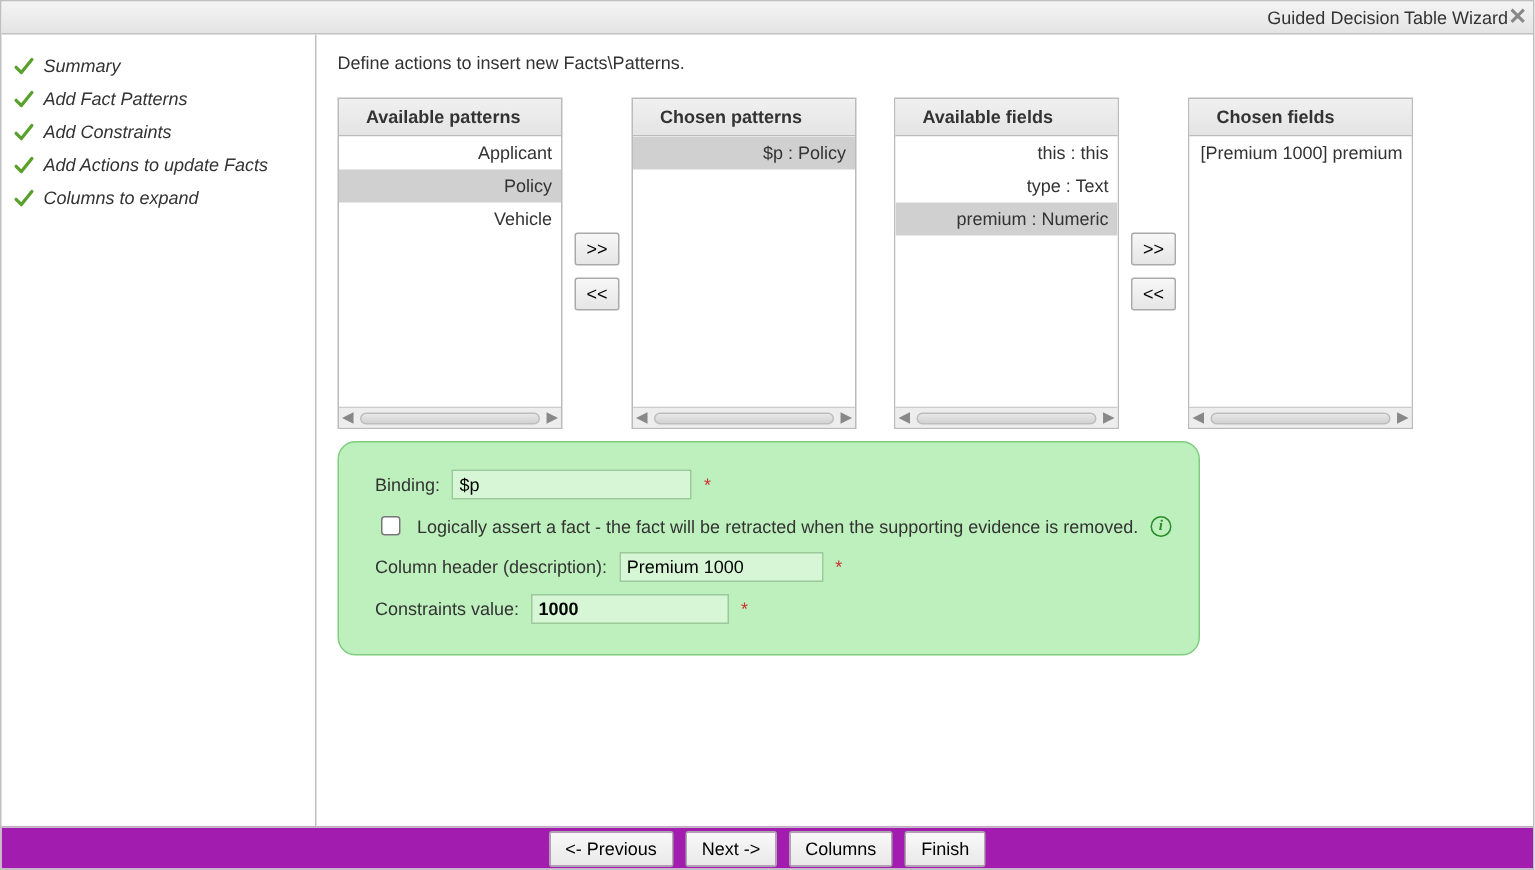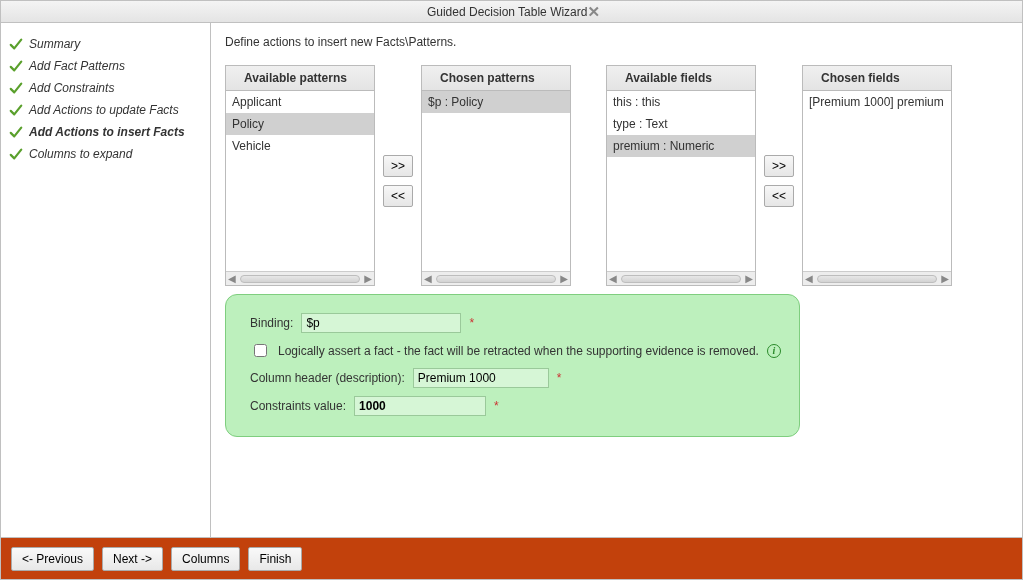--- a/index.html
+++ b/index.html
@@ -16,21 +16,21 @@
   }
   .wizard {
     display: flex;
     flex-direction: column;
     width: 100%;
     height: 100%;
   }
   .titlebar {
     display: flex;
     align-items: center;
-    justify-content: center;
+    justify-content: flex-end;
     height: 22px;
     padding: 0 4px 0 8px;
     background: linear-gradient(#f4f4f4, #e4e4e4);
     border-bottom: 1px solid #c0c0c0;
     font-size: 12px;
   }
   .titlebar .close {
     font-size: 15px;
     color: #888;
     font-weight: bold;
@@ -85,20 +85,21 @@
     border-bottom: 1px solid #bbb;
     padding: 5px 18px;
     font-weight: bold;
     font-size: 12px;
   }
   .listbody {
     height: 180px;
     overflow: hidden;
     background: #fff;
     position: relative;
+    text-align: right;
   }
   .listitem {
     padding: 4px 6px;
     cursor: pointer;
     white-space: nowrap;
     overflow: hidden;
   }
   .listitem.selected {
     background: #d0d0d0;
   }
@@ -167,27 +168,28 @@
     justify-content: center;
     font-family: Georgia, serif;
     font-style: italic;
     color: #2a8a2a;
     font-size: 10px;
     font-weight: bold;
     line-height: 1;
     cursor: pointer;
   }
   .footer {
-    height: 42px;
+    height: 28px;
     border-top: 1px solid #c0c0c0;
-    background: #c2410c;
+    background: #a21caf;
     display: flex;
     align-items: center;
     gap: 8px;
     padding: 0 10px;
+    justify-content: center;
   }
   .footer button {
     height: 24px;
     padding: 0 10px;
     font-size: 12px;
     background: linear-gradient(#f9f9f9,#e8e8e8);
     border: 1px solid #aaa;
     border-radius: 2px;
     cursor: pointer;
   }
@@ -221,26 +223,20 @@
           <svg class="checkmark" viewBox="0 0 16 16">
             <path d="M2 9 L6 13 L14 3" stroke="#5aa02c" stroke-width="2.5" fill="none" stroke-linecap="round" stroke-linejoin="round"></path>
           </svg>
           <span class="step-label">Add Constraints</span>
         </div>
         <div class="step">
           <svg class="checkmark" viewBox="0 0 16 16">
             <path d="M2 9 L6 13 L14 3" stroke="#5aa02c" stroke-width="2.5" fill="none" stroke-linecap="round" stroke-linejoin="round"></path>
           </svg>
           <span class="step-label">Add Actions to update Facts</span>
-        </div>
-        <div class="step active">
-          <svg class="checkmark" viewBox="0 0 16 16">
-            <path d="M2 9 L6 13 L14 3" stroke="#5aa02c" stroke-width="2.5" fill="none" stroke-linecap="round" stroke-linejoin="round"></path>
-          </svg>
-          <span class="step-label">Add Actions to insert Facts</span>
         </div>
         <div class="step">
           <svg class="checkmark" viewBox="0 0 16 16">
             <path d="M2 9 L6 13 L14 3" stroke="#5aa02c" stroke-width="2.5" fill="none" stroke-linecap="round" stroke-linejoin="round"></path>
           </svg>
           <span class="step-label">Columns to expand</span>
         </div>
       </div>
 
     <div class="main">
@@ -272,21 +268,21 @@
           <div class="listbody" id="lb-chosen-patterns">
               <div class="listitem selected">$p : Policy</div>
             </div>
           <div class="hscroll">
               <span class="tri">◀</span>
               <div class="track"></div>
               <span class="tri">▶</span>
             </div>
         </div>
 
-        <div class="listbox" style="margin-left:27px;">
+        <div class="listbox" style="margin-left:17px;">
           <div class="listhead">Available fields</div>
           <div class="listbody" id="lb-avail-fields">
               <div class="listitem">this : this</div>
               <div class="listitem">type : Text</div>
               <div class="listitem selected">premium : Numeric</div>
             </div>
           <div class="hscroll">
               <span class="tri">◀</span>
               <div class="track"></div>
               <span class="tri">▶</span>

